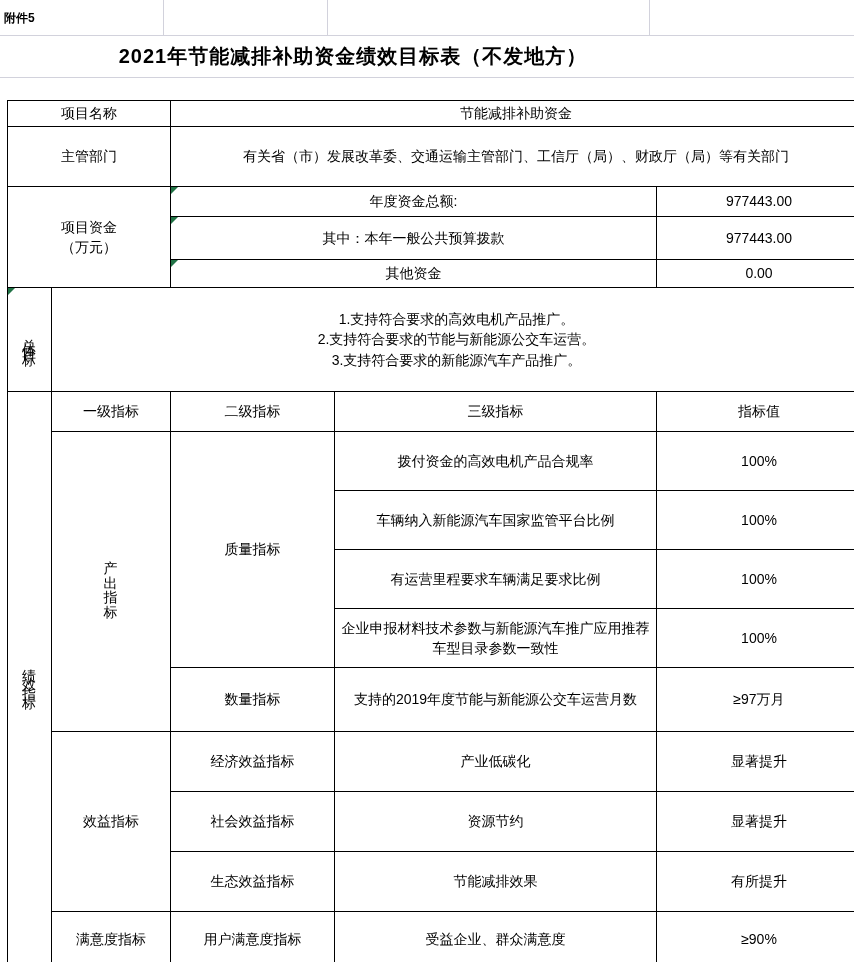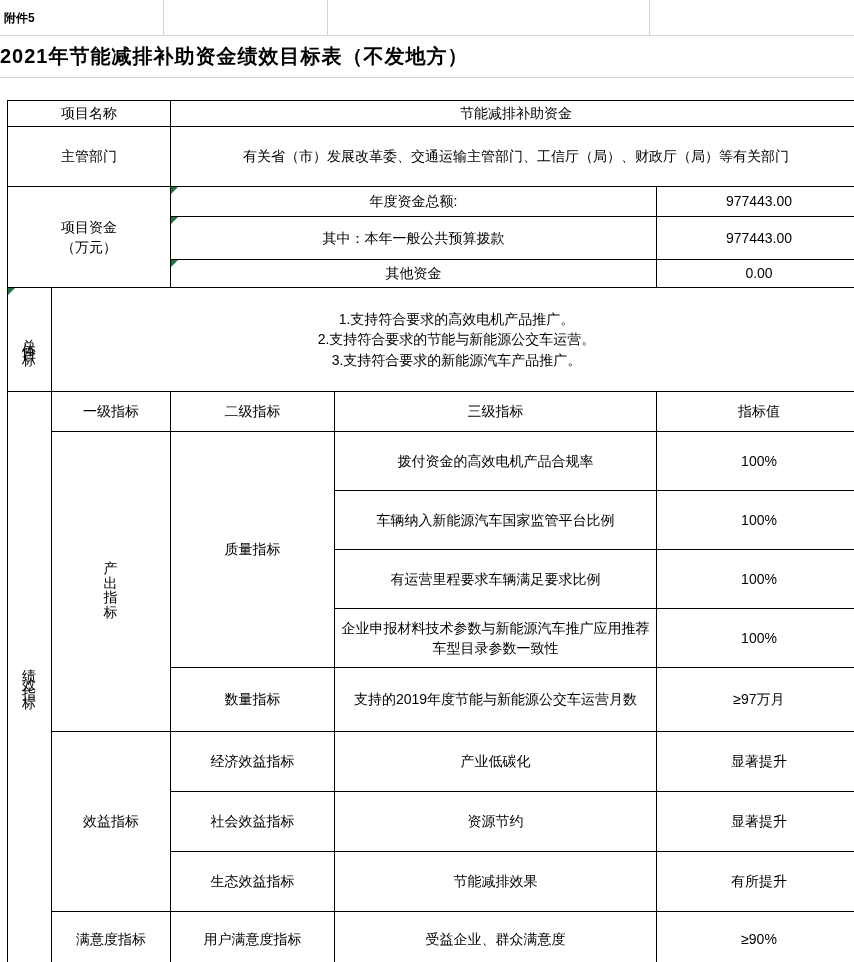--- a/index.html
+++ b/index.html
@@ -13,21 +13,21 @@
 
   
   .gridline-v { position: absolute; top: 0; width: 1px; height: 35px; background: #d2d2dc; }
   .gridline-h { position: absolute; left: 0; width: 854px; height: 1px; background: #d2d2dc; }
   .attach {
     position: absolute; top: 10px; left: 4px;
     font-size: 12px; font-weight: bold;
   }
   .title-row {
     position: absolute; top: 36px; left: 0; width: 706px; height: 41px;
-    display: flex; align-items: center; justify-content: flex-start;
+    display: flex; align-items: center; justify-content: center;
   }
   .title-row h1 { font-size: 20px; font-weight: bold; letter-spacing: 1px; }
   .subtitle-row {
     position: absolute; top: 78px; left: 0; width: 854px; height: 22px;
     display: flex; align-items: center; justify-content: center;
     font-size: 12px;
   }
 
   
   table.main {

